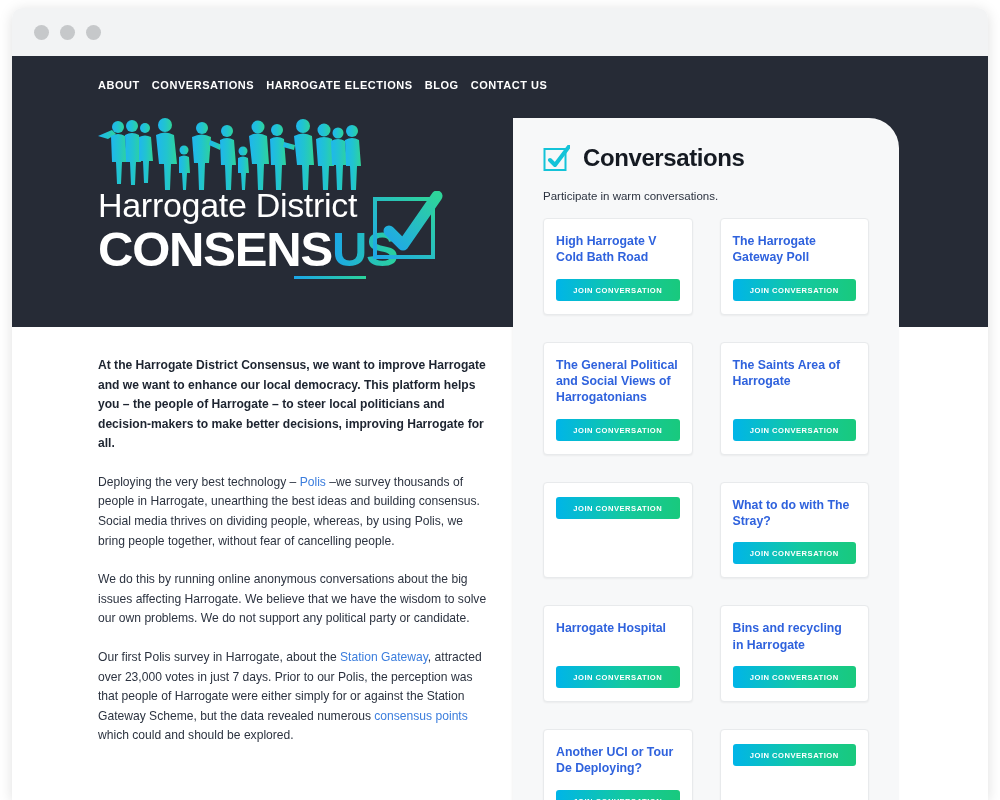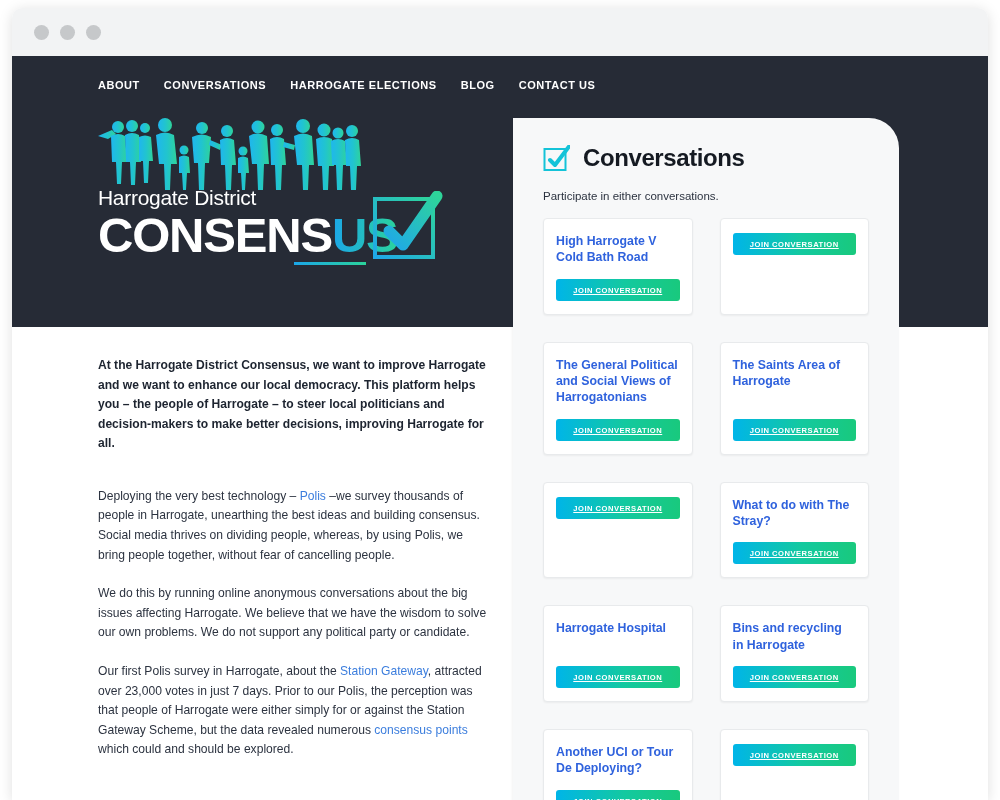--- a/index.html
+++ b/index.html
@@ -61,21 +61,21 @@
     width: 976px;
     height: 271px;
     background: #262b36;
     z-index: 0;
   }
 
   .nav {
     position: absolute;
     left: 86px; top: 23px;
     display: flex;
-    gap: 24px;
+    gap: 12px;
     z-index: 3;
   }
   .nav-item {
     color: #ffffff;
     font-size: 11px;
     font-weight: bold;
     letter-spacing: 0.55px;
     text-decoration: none;
     white-space: nowrap;
   }
@@ -89,21 +89,21 @@
   }
   .logo-people { display: block; width: 270px; height: 72px; }
   .logo-row {
     display: flex;
     align-items: flex-start;
     margin-top: -3px;
   }
   .logo-words { width: 268px; }
   .logo-line1 {
     color: #ffffff;
-    font-size: 21px;
+    font-size: 34px;
     font-weight: normal;
     letter-spacing: -0.3px;
     line-height: 1.08;
     white-space: nowrap;
   }
   .logo-line2 {
     font-size: 49px;
     font-weight: bold;
     letter-spacing: -1.2px;
     line-height: 1.0;
@@ -138,21 +138,21 @@
     font-weight: bold;
     color: #1d2430;
     letter-spacing: -0.4px;
     margin-bottom: 25px;
   }
   .lede {
     font-size: 12.1px;
     font-weight: bold;
     color: #1d2430;
     line-height: 1.62;
-    margin-bottom: 33px;
+    margin-bottom: 19px;
   }
   .para {
     font-size: 12.1px;
     color: #2c3340;
     line-height: 1.62;
     margin-bottom: 19px;
   }
   .para a, .lede a { color: #3b7ddd; text-decoration: none; }
 
   
@@ -217,21 +217,20 @@
     border-radius: 3px;
     padding: 7px 4px 6px 4px;
     background: linear-gradient(90deg, #00b5e8 0%, #13c9a0 55%, #19c97d 100%);
     color: #ffffff;
     font-family: "Liberation Sans", sans-serif;
     font-size: 7.6px;
     font-weight: bold;
     letter-spacing: 0.5px;
     cursor: pointer;
     text-align: center;
-    text-decoration: underline;
   }
   .view-all-btn {
     display: block;
     width: 100%;
     margin-top: 17px;
     border: none;
     border-radius: 4px;
     padding: 11px 4px;
     background: linear-gradient(90deg, #00b3ea 0%, #10c7a6 55%, #1ac97c 100%);
     color: #ffffff;
@@ -338,28 +337,29 @@
     </div>
 
     <aside class="conv-panel">
       <div class="conv-head">
         <svg class="conv-check" viewBox="0 0 27 27">
           <rect x="1.5" y="4" width="21" height="21" fill="none" stroke="#14c3d8" stroke-width="2"></rect>
           <path d="M7 15 L12 20 L26 1.5" fill="none" stroke="#14c3d8" stroke-width="4" stroke-linecap="round" stroke-linejoin="round"></path>
         </svg>
         <h2 class="conv-title">Conversations</h2>
       </div>
-      <p class="conv-sub">Participate in either conversations.</p>
+      <p class="conv-sub">Participate in warm conversations.</p>
 
       <div class="card-grid">
         <div class="conv-card">
           <div class="card-title">High Harrogate V Cold Bath Road</div>
           <button class="join-btn">JOIN CONVERSATION</button>
         </div>
         <div class="conv-card">
+          <div class="card-title">The Harrogate Gateway Poll</div>
           <button class="join-btn">JOIN CONVERSATION</button>
         </div>
         <div class="conv-card">
           <div class="card-title">The General Political and Social Views of Harrogatonians</div>
           <button class="join-btn">JOIN CONVERSATION</button>
         </div>
         <div class="conv-card">
           <div class="card-title">The Saints Area of Harrogate</div>
           <button class="join-btn">JOIN CONVERSATION</button>
         </div>

